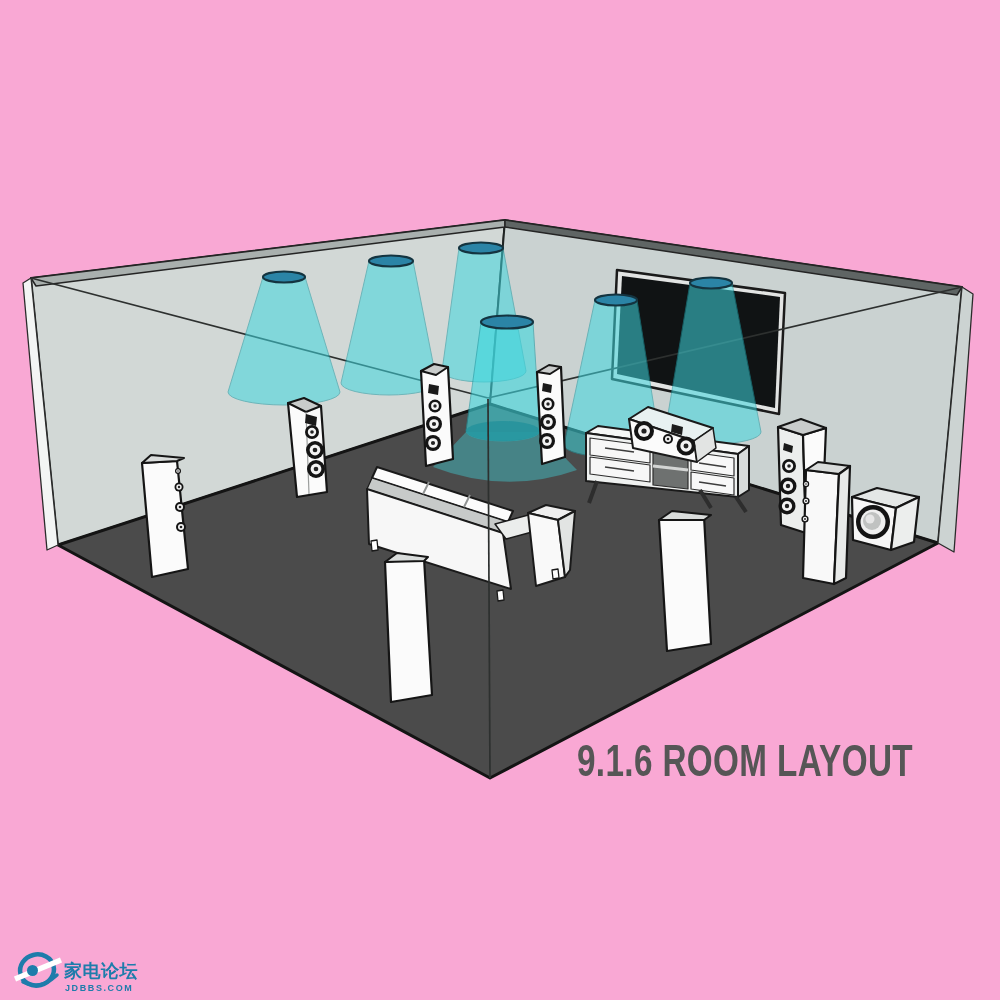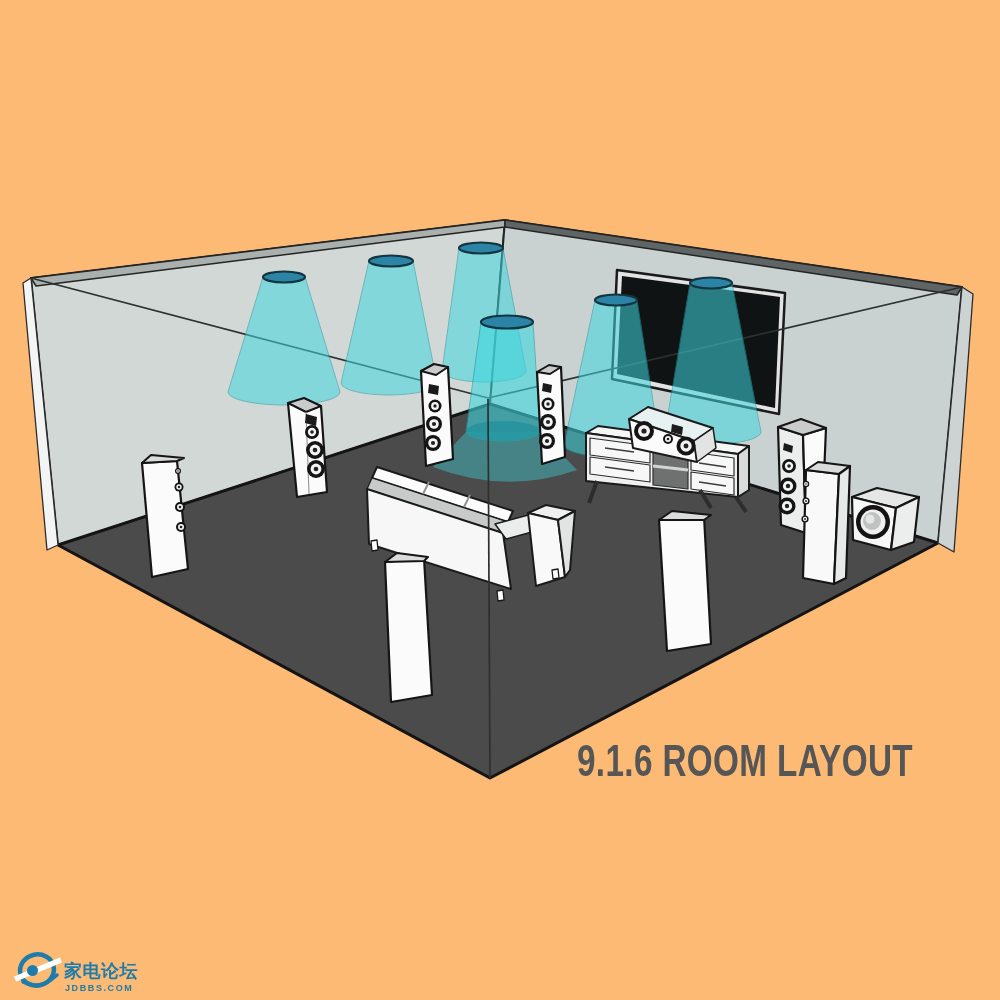--- a/index.html
+++ b/index.html
@@ -1,16 +1,16 @@
 <!DOCTYPE html>
 <html><head>
 <meta charset="utf-8">
 <style>
   html,body{margin:0;padding:0;background:#ffffff;}
-  .canvas{width:1000px;height:1000px;position:relative;background:#fdba74;overflow:hidden;}
+  .canvas{width:1000px;height:1000px;position:relative;background:#f9a8d4;overflow:hidden;}
   svg{display:block;}
   #scene polygon,#scene path{stroke-linejoin:round;stroke-linecap:round;}
   .title{font-family:"Liberation Sans",sans-serif;font-weight:bold;font-size:44px;letter-spacing:.5px;}
   .wm-cn{font-family:"DejaVu Sans",sans-serif;font-weight:bold;font-size:18px;letter-spacing:.5px;}
   .wm-en{font-family:"Liberation Sans",sans-serif;font-weight:bold;font-size:9px;letter-spacing:1.6px;}
 </style>
 </head>
 <body>
 
 <div class="canvas">

